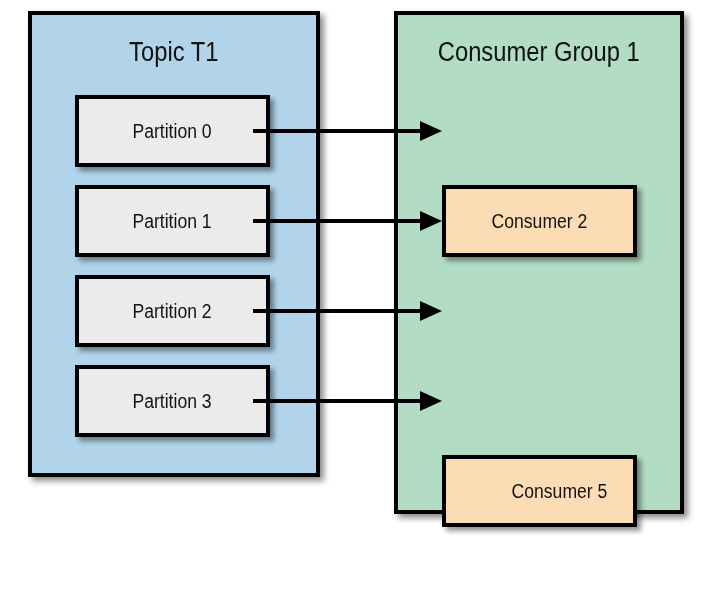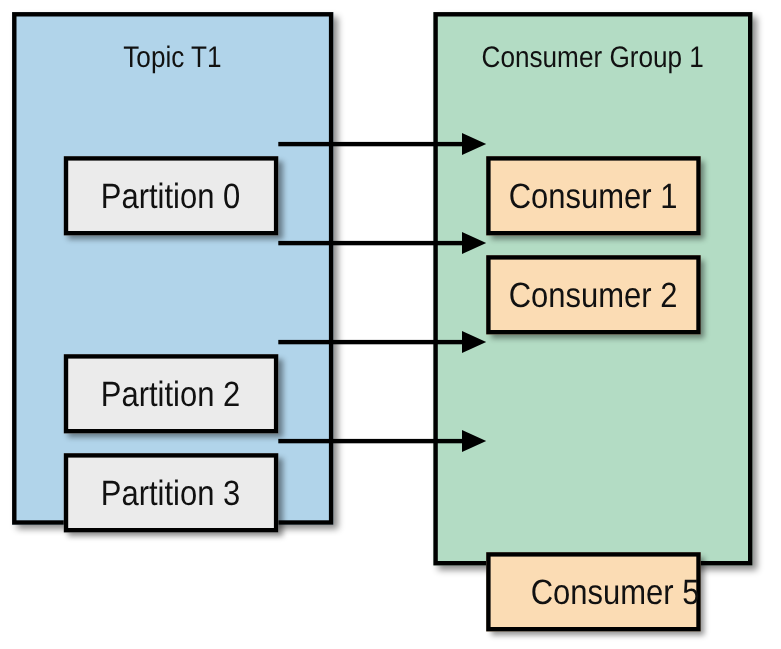--- a/index.html
+++ b/index.html
@@ -21,21 +21,21 @@
     background: #ffffff;
     overflow: hidden;
   }
 
   .container {
     position: absolute;
     border: 4px solid var(--border-color);
     box-shadow: 4px 4px 6px rgba(0,0,0,0.45);
   }
   .container.topic {
-    left: 11px; top: 11px;
+    left: 28px; top: 11px;
     width: 292px; height: 466px;
     background: var(--topic-fill);
   }
   .container.group {
     left: 394px; top: 11px;
     width: 290px; height: 503px;
     background: var(--group-fill);
   }
 
   .container-title {
@@ -48,24 +48,23 @@
 
   .node {
     position: absolute;
     width: 195px;
     height: 72px;
     border: 4px solid var(--border-color);
     box-shadow: 4px 4px 5px rgba(0,0,0,0.42);
     display: flex;
     align-items: center;
     justify-content: center;
-    font-size: 32px;
+    font-size: 20px;
     color: #111;
     white-space: nowrap;
-    margin-top: 47px;
   }
   .node.partition { left: 43px; background: var(--partition-fill); }
   .node.consumer  { left: 44px; background: var(--consumer-fill); }
 
   
   .row-0 { top: 80px; }
   .row-1 { top: 170px; }
   .row-2 { top: 260px; text-align: center; }
   .row-3 { top: 350px; align-items: center; }
   .row-4 { top: 440px; padding-left: 40px; }
@@ -106,34 +105,34 @@
 
 <div class="canvas">
 
   <div class="container topic">
     <div class="container-title">
       <span class="txt">Topic T1</span>
     </div>
     <div class="node partition row-0">
       <span class="txt">Partition 0</span>
     </div>
+    <div class="node partition row-1">
+      <span class="txt">Partition 1</span>
+    </div>
     <div class="node partition row-2">
       <span class="txt">Partition 2</span>
     </div>
     <div class="node partition row-3">
       <span class="txt">Partition 3</span>
     </div>
   </div>
 
   <div class="container group">
     <div class="container-title">
       <span class="txt">Consumer Group 1</span>
-    </div>
-    <div class="node consumer row-0">
-      <span class="txt">Consumer 1</span>
     </div>
     <div class="node consumer row-1">
       <span class="txt">Consumer 2</span>
     </div>
     <div class="node consumer row-4">
       <span class="txt">Consumer 5</span>
     </div>
   </div>
 
   <div class="arrows-layer" id="arrows-layer">

